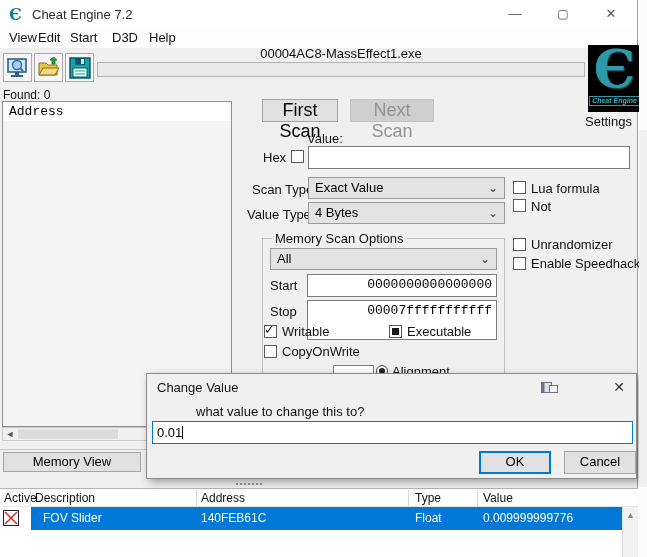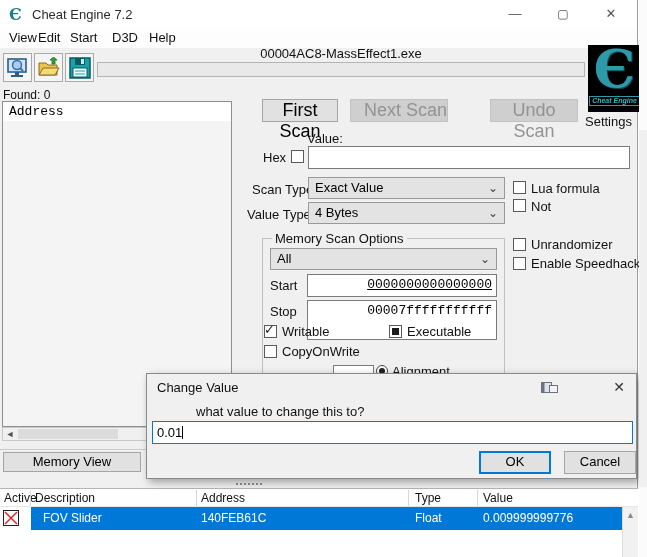--- a/index.html
+++ b/index.html
@@ -184,22 +184,21 @@
       <div id="addr-header">Address</div>
     </div>
     <div id="hscroll">
       <span class="arrow">◄</span>
       <span class="thumb"></span>
     </div>
     <div id="left-sep"></div>
     <div id="memview-btn">Memory View</div>
 
     <div class="scanbtn" style="left:262px;width:76px;">First Scan</div>
-    <div class="scanbtn disabled" style="left:350px;width:98px;text-align:right;">Next Scan</div>
-    <div class="scanbtn disabled" style="left:490px;width:88px;">Undo Scan</div>
+    <div class="scanbtn disabled" style="left:350px;width:84px;">Next Scan</div>
 
     <span class="lbl" style="left:307px;top:131px;">Value:</span>
     <span class="lbl" style="left:263px;top:150px;">Hex</span>
     <span class="cb" style="left:291px;top:150px;"></span>
     <input class="textinput" style="left: 308px; top: 146px; width: 322px; height: 23px;" value="">
 
     <span class="lbl" style="left:252px;top:182px;">Scan Type</span>
     <div class="combo" style="left:308px;top:177px;width:197px;">
       <span>Exact Value</span>
       <span class="chev">⌄</span>
@@ -215,21 +214,21 @@
     <span class="cb" style="left:513px;top:199px;"></span>
     <span class="lbl" style="left:531px;top:199px;">Not</span>
 
     <div id="groupbox"></div>
     <span id="group-label">Memory Scan Options</span>
     <div class="combo" style="left:270px;top:248px;width:227px;">
       <span>All</span>
       <span class="chev">⌄</span>
     </div>
     <span class="lbl" style="left:270px;top:278px;">Start</span>
-    <div class="textinput hexval" style="left:307px;top:274px;width:190px;height:23px;text-decoration:underline;">0000000000000000</div>
+    <div class="textinput hexval" style="left:307px;top:274px;width:190px;height:23px;">0000000000000000</div>
     <span class="lbl" style="left:270px;top:304px;">Stop</span>
     <div class="textinput hexval" style="left:307px;top:300px;width:190px;height:40px;">00007fffffffffff</div>
 
     <span class="cb" style="left:264px;top:325px;">
         <span class="tick">✓</span>
       </span>
     <span class="lbl" style="left:282px;top:324px;">Writable</span>
     <span class="cb" style="left:389px;top:325px;">
         <span class="mixed"></span>
       </span>

